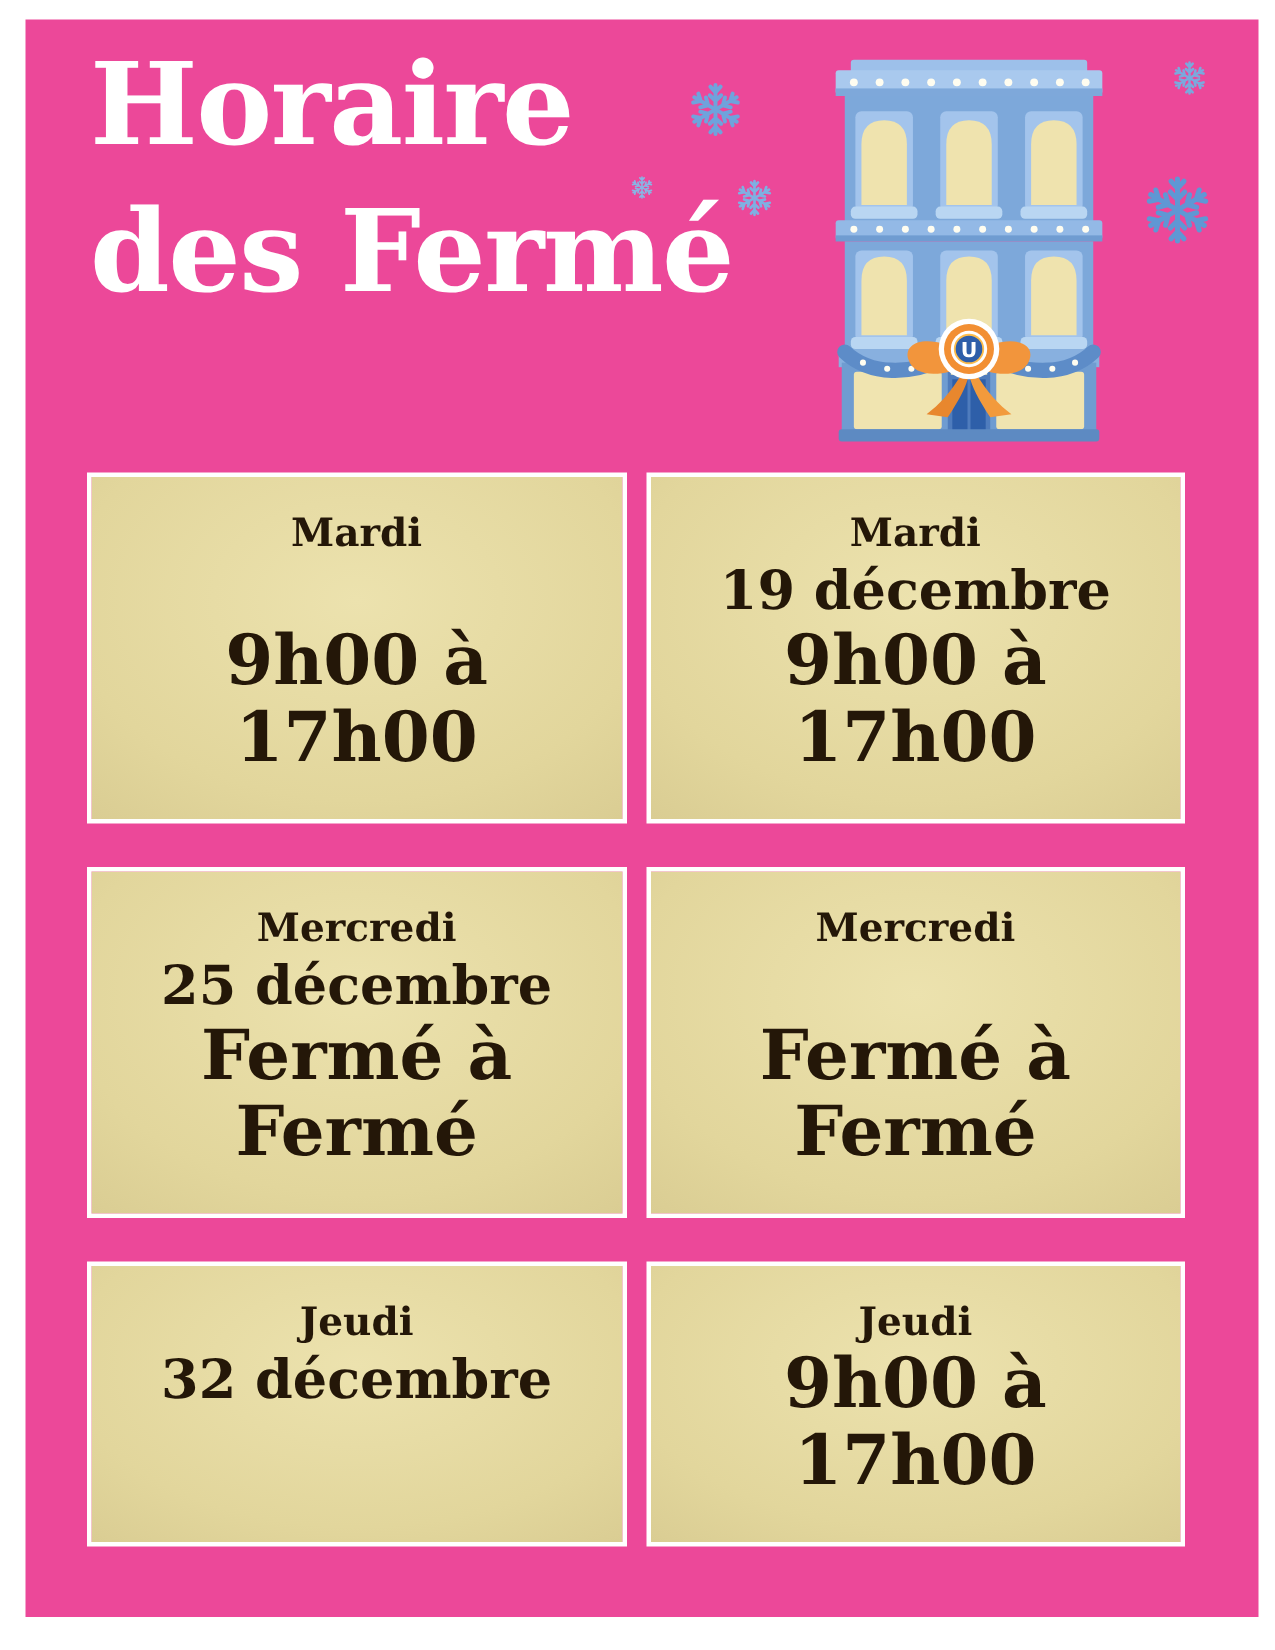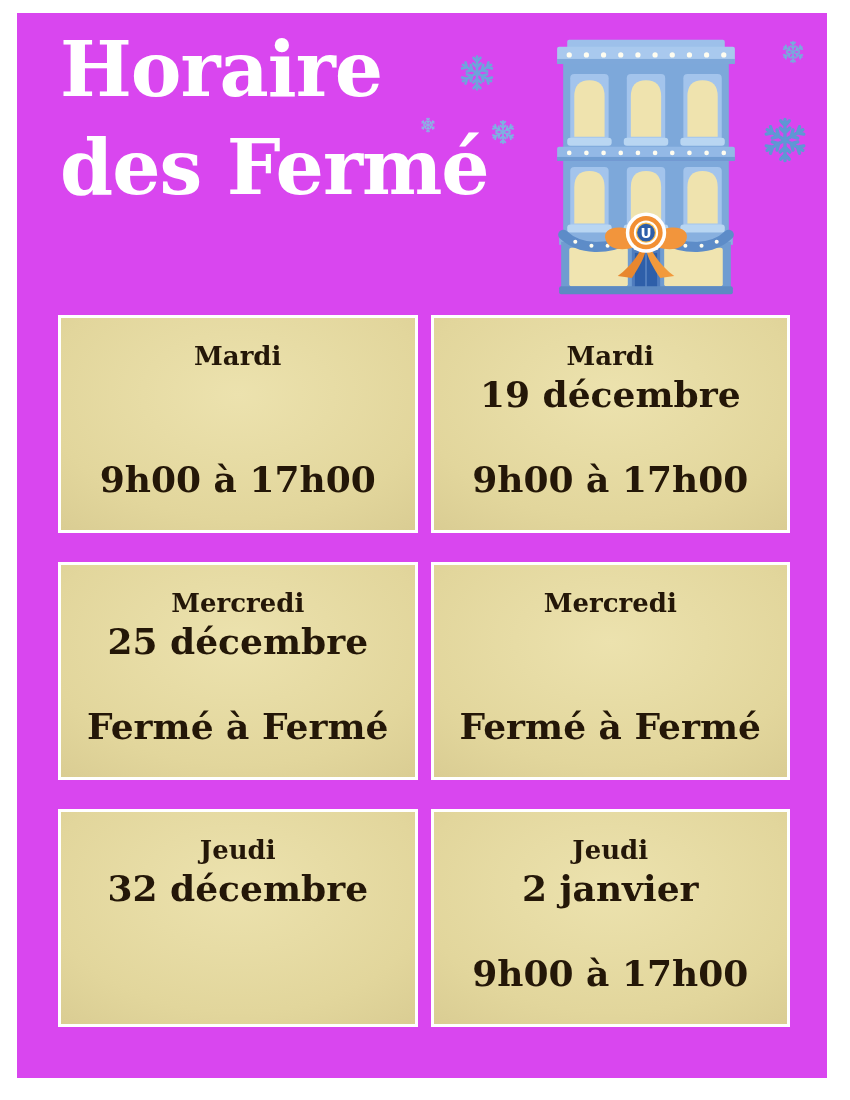--- a/index.html
+++ b/index.html
@@ -2,21 +2,21 @@
 <html><head>
 <meta charset="utf-8">
 <style>
   html,body{margin:0;padding:0;}
   body{
     width:850px;height:1100px;background:#ffffff;
     font-family:"DejaVu Serif","Liberation Serif",serif;
     overflow:hidden;
   }
   .page{position:relative;width:850px;height:1100px;background:#ffffff;}
-  .panel{position:absolute;left:17px;top:13px;width:810px;height:1065px;background:#d946ef;}
+  .panel{position:absolute;left:17px;top:13px;width:810px;height:1065px;background:#ec4899;padding-left:12px;}
 
   .title{
     position:absolute;left:43px;top:8px;margin:0;
     color:#ffffff;font-size:76px;line-height:98px;font-weight:700;
     letter-spacing:-1px;
   }
   .title span{display:block;}
 
   .store{position:absolute;left:528px;top:20px;width:202px;height:264px;}
   .store svg{display:block;width:100%;height:100%;}
@@ -37,21 +37,21 @@
   .card{
     box-sizing:border-box;border:3px solid #ffffff;
     background:radial-gradient(120% 130% at 50% 36%, #ece2ae 0%, #e2d69c 45%, #cbbc82 100%);
     color:#241708;text-align:center;
     display:flex;flex-direction:column;align-items:center;
     padding:24px 8px 30px 8px;
   }
   .day{font-size:26px;font-weight:700;line-height:1.1;}
   .date{font-size:36px;font-weight:700;line-height:1.15;margin-top:3px;}
   .date .dsup{font-size:0.55em;position:relative;top:-0.42em;font-weight:700;}
-  .hours{font-size:36px;font-weight:700;margin-top:auto;line-height:1.1;}
+  .hours{font-size:46px;font-weight:700;margin-top:auto;line-height:1.1;}
 </style>
 </head>
 <body>
 
 <svg width="0" height="0" style="position:absolute" aria-hidden="true">
   <defs>
     <symbol id="flake" viewBox="-50 -50 100 100">
       <g stroke="currentColor" stroke-width="7" stroke-linecap="round" fill="none">
         <path id="farm" d="M0,3 L0,-43 M0,-15 L-10,-25 M0,-15 L10,-25 M0,-30 L-9,-40 M0,-30 L9,-40"></path>
         <use href="#farm" transform="rotate(60)"></use>
@@ -228,19 +228,18 @@
     <div class="hours">Fermé à Fermé</div>
   </div>
 
   <div class="card">
     <div class="day">Jeudi</div>
     <div class="date"><span>32 décembre</span><span class="dsup"></span><span></span></div>
   </div>
 
   <div class="card">
     <div class="day">Jeudi</div>
-    <div class="date"><span>2 janvier</span><span class="dsup"></span><span></span></div>
     <div class="hours">9h00 à 17h00</div>
   </div>
 </div>
 
   </div>
 </div>
 
 </body></html>

